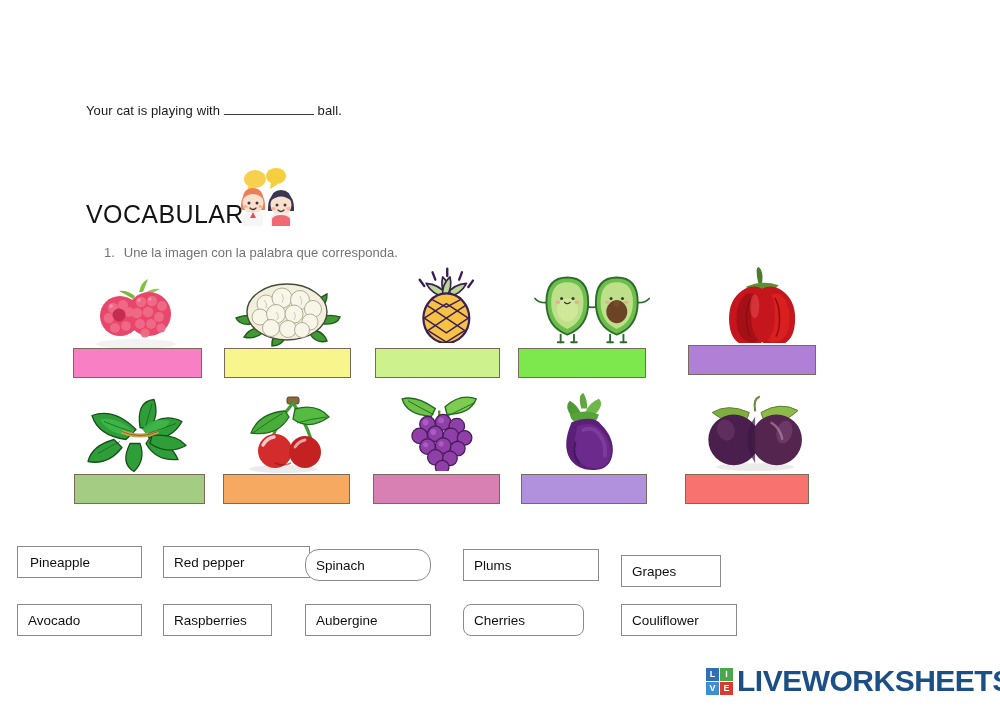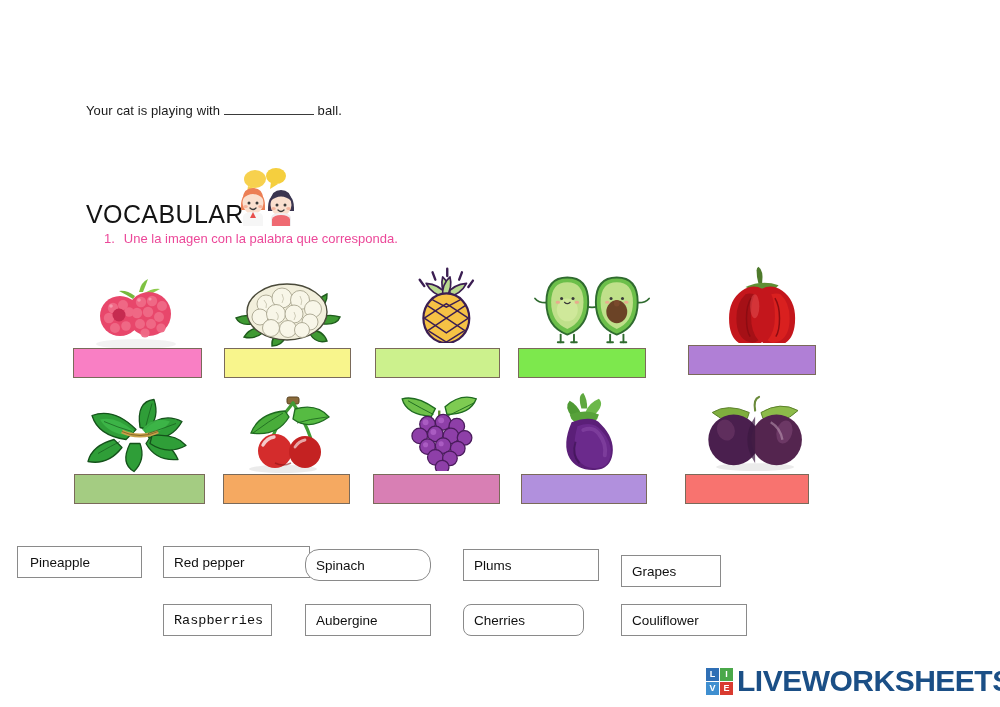--- a/index.html
+++ b/index.html
@@ -53,23 +53,23 @@
   #talking-people-icon {
     position: absolute;
     left: 228px;
     top: 168px;
     width: 76px;
     height: 58px;
   }
   #instruction-line {
     position: absolute;
     left: 104px;
-    top: 231px;
+    top: 245px;
     font-size: 13px;
-    color: #ec4899;
+    color: #737373;
     white-space: nowrap;
   }
   #instruction-line .num { margin-right: 9px; }
 
   
   .pic-cell {
     position: absolute;
     width: 150px;
   }
   .pic-art {
@@ -440,24 +440,25 @@
   <div class="answer-bar" style="left:373px; top:474px; width:127px; background:#d87fb4;"></div>
   <div class="answer-bar" style="left:521px; top:474px; width:126px; background:#b190dd;"></div>
   <div class="answer-bar" style="left:685px; top:474px; width:124px; background:#f8736f;"></div>
 
   <div class="word-box" style="left:17px;  top:546px; width:125px;padding-left:12px;">Pineapple</div>
   <div class="word-box" style="left:163px; top:546px; width:147px;">Red pepper</div>
   <div class="word-box" style="left:305px; top:549px; width:126px;border-radius:14px;">Spinach</div>
   <div class="word-box" style="left:463px; top:549px; width:136px;">Plums</div>
   <div class="word-box" style="left:621px; top:549px; width:100px;margin-top:6px;">Grapes</div>
 
-  <div class="word-box" style="left:163px; top:604px; width:109px;font-family:Liberation Mono, monospace;">Raspberries</div>
+  <div class="word-box" style="left:17px;  top:604px; width:125px;">Avocado</div>
+  <div class="word-box" style="left:163px; top:604px; width:109px;">Raspberries</div>
   <div class="word-box" style="left:305px; top:604px; width:126px;">Aubergine</div>
   <div class="word-box" style="left:463px; top:604px; width:121px;border-radius:8px;">Cherries</div>
-  <div class="word-box" style="left:621px; top:604px; width:126px;">Couliflower</div>
+  <div class="word-box" style="left:621px; top:604px; width:116px;">Couliflower</div>
 
   <div id="lw-logo">
     <div id="lw-tiles">
       <div class="lw-tile" style="background:#2f6fb5;">L</div>
       <div class="lw-tile" style="background:#4aa84a;">I</div>
       <div class="lw-tile" style="background:#3f8fd0;">V</div>
       <div class="lw-tile" style="background:#d93b30;">E</div>
     </div>
     <div id="lw-wordmark">LIVEWORKSHEETS</div>
   </div>

